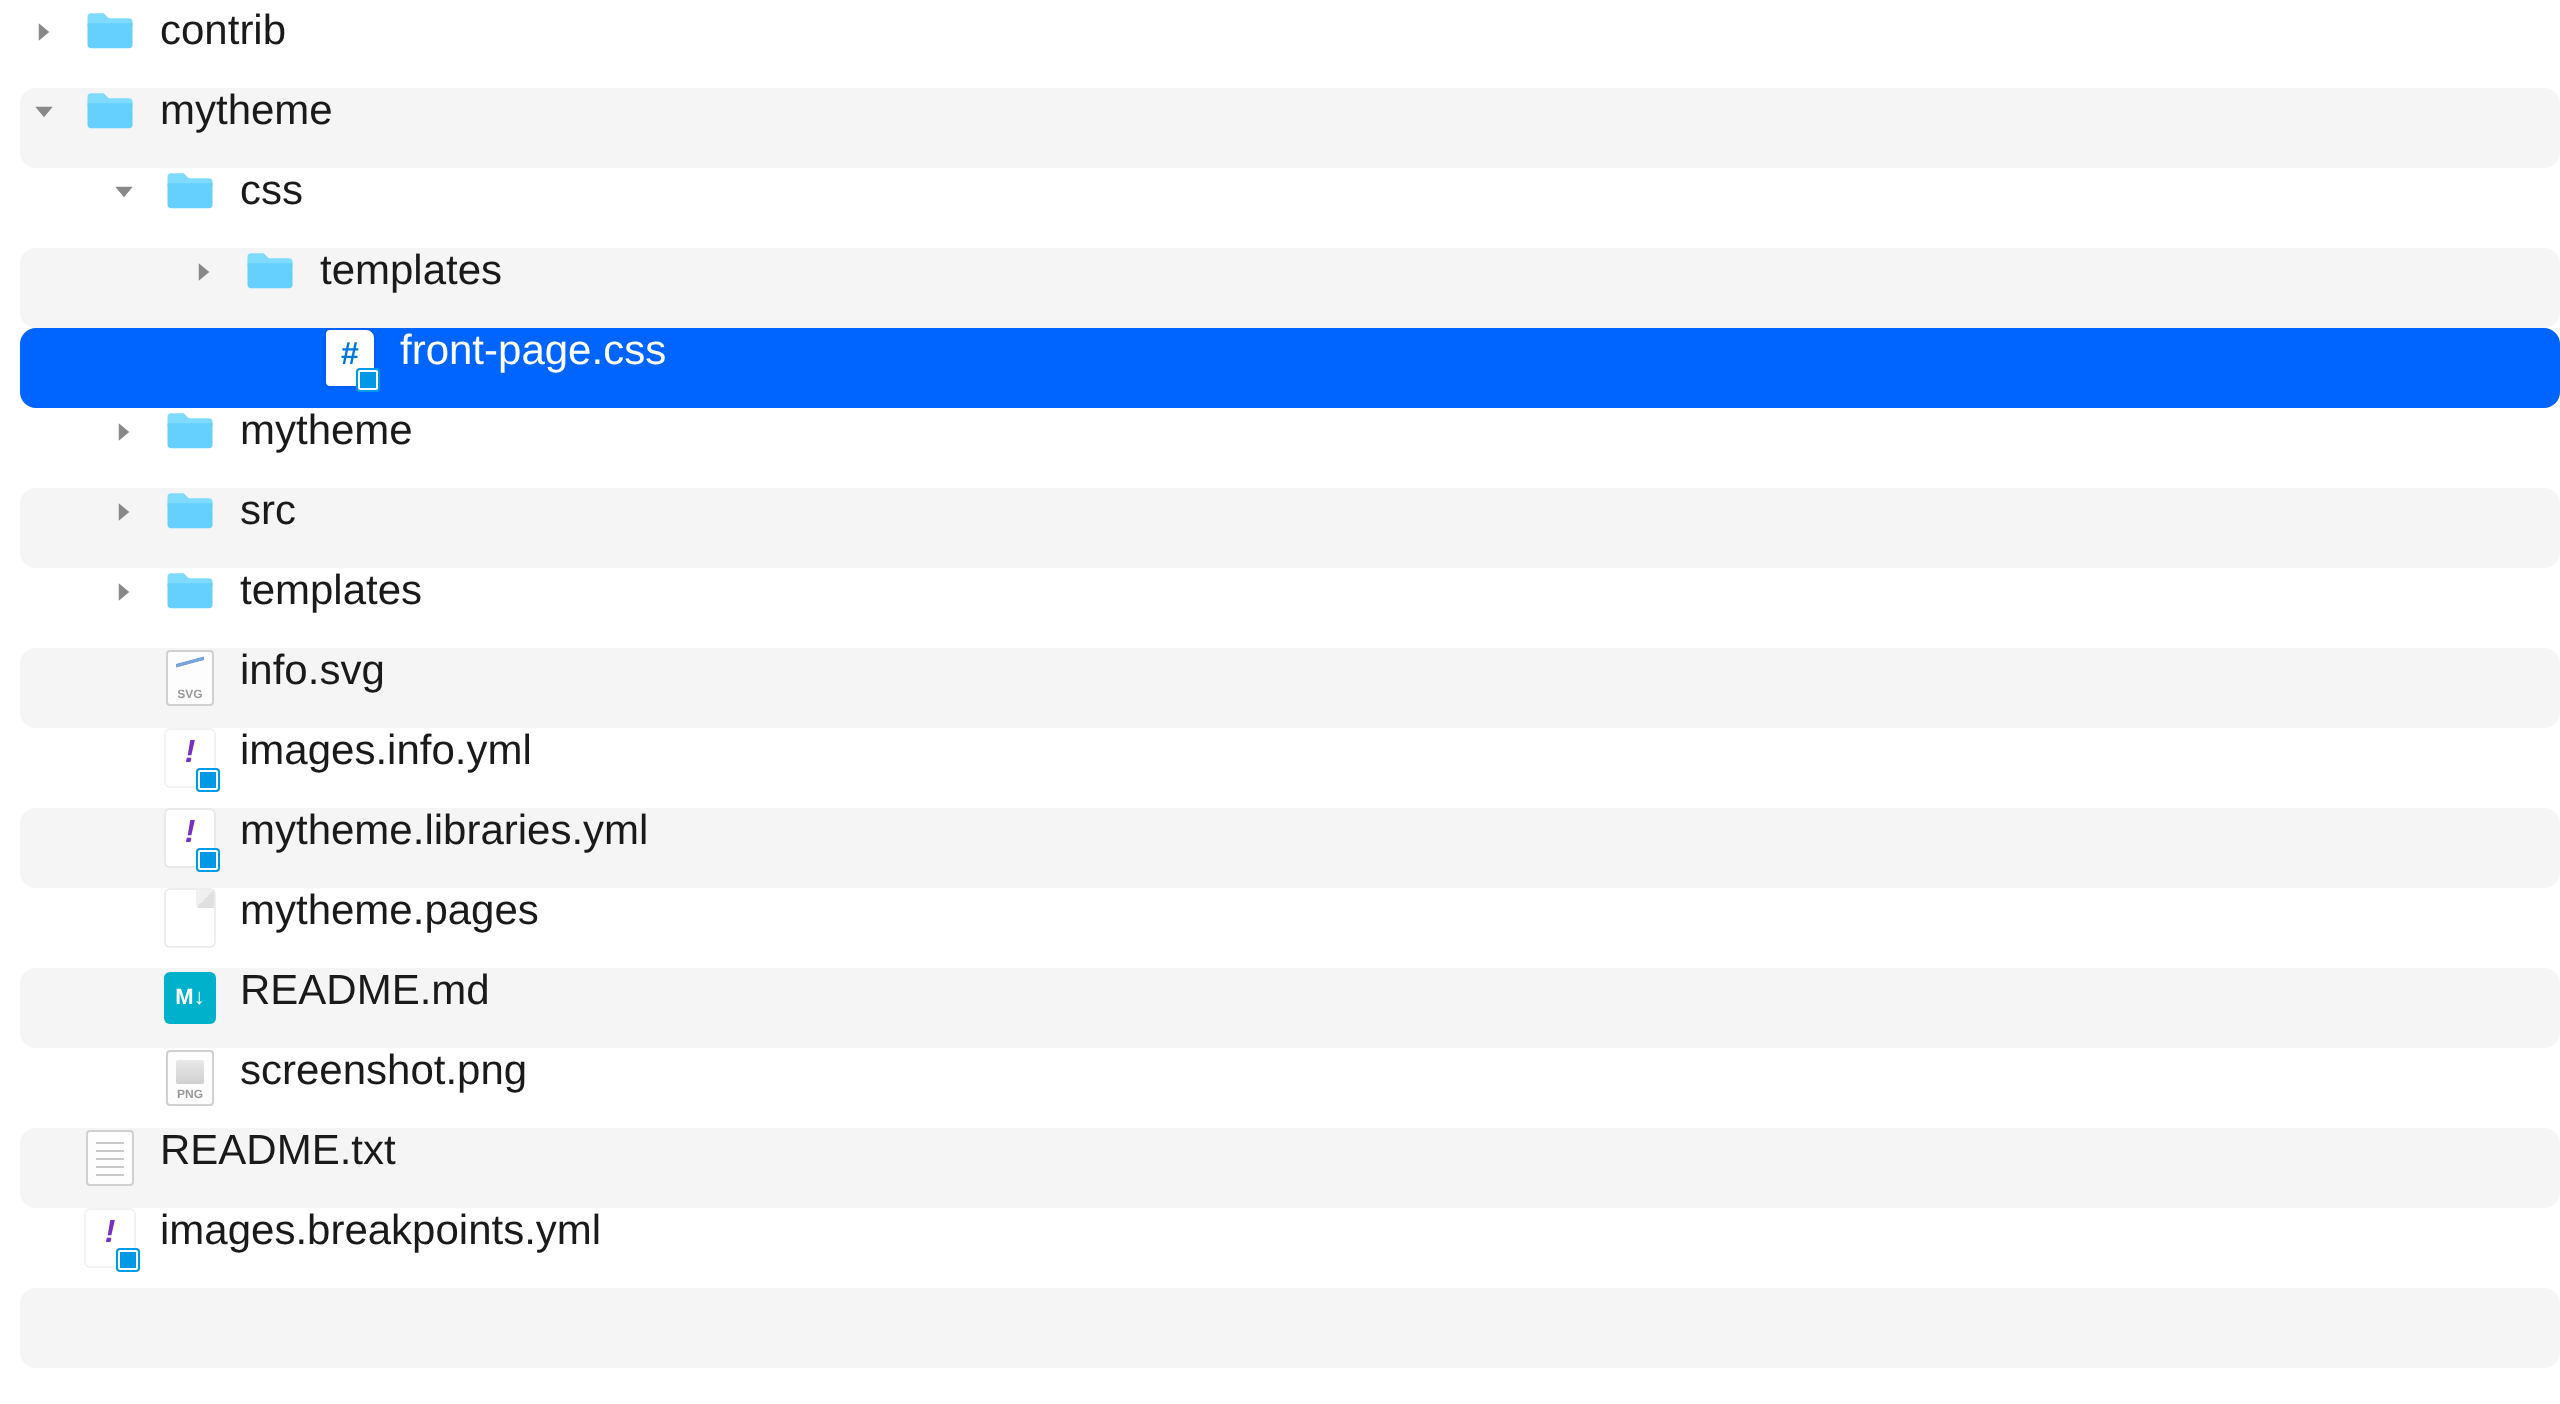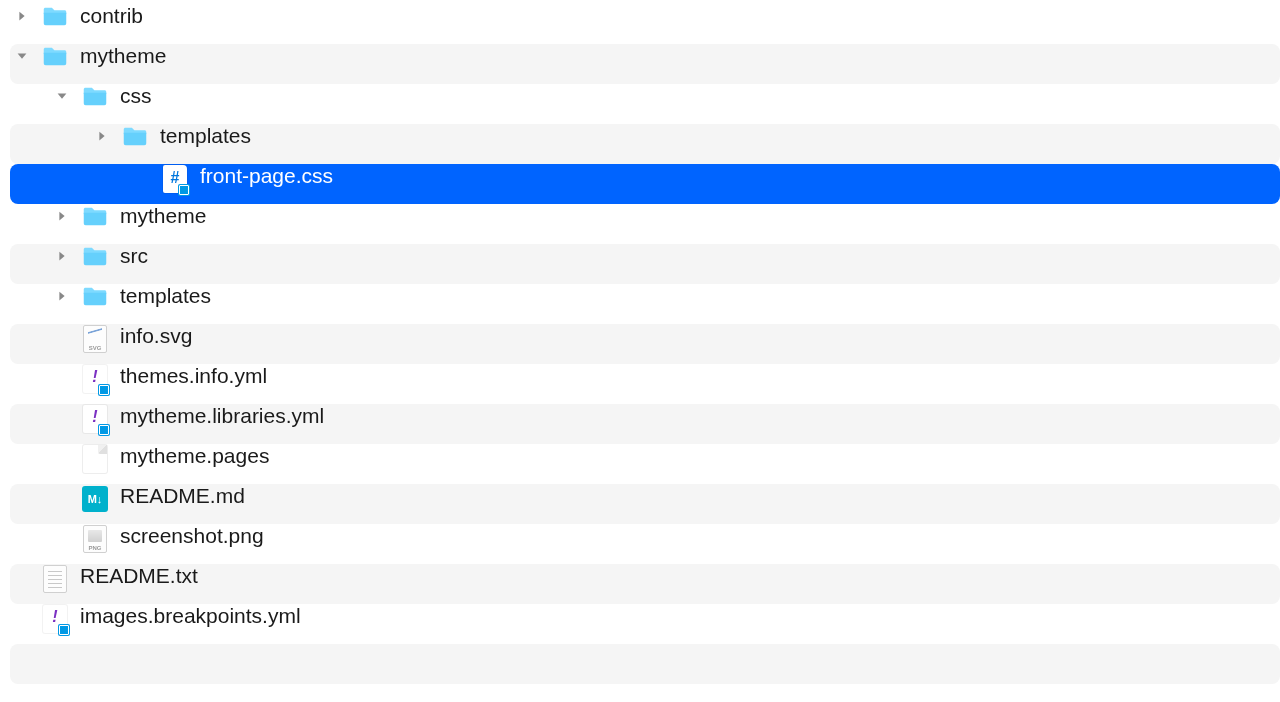--- a/index.html
+++ b/index.html
@@ -278,21 +278,21 @@
         <svg viewBox="0 0 16 16" width="14" height="14">
           <path d="M5 3l6 5-6 5z"></path>
         </svg>
       </div>
       <div class="icon-slot">
         <div class="icon-file-yml">
           <div class="bang">!</div>
           <div class="badge"></div>
         </div>
       </div>
-      <div class="label">themes.info.yml</div>
+      <div class="label">images.info.yml</div>
     </div>
     <div class="row striped">
       <div class="indent" style="width: 40px;"></div>
       <div class="disclosure placeholder">
         <svg viewBox="0 0 16 16" width="14" height="14">
           <path d="M5 3l6 5-6 5z"></path>
         </svg>
       </div>
       <div class="icon-slot">
         <div class="icon-file-yml">

